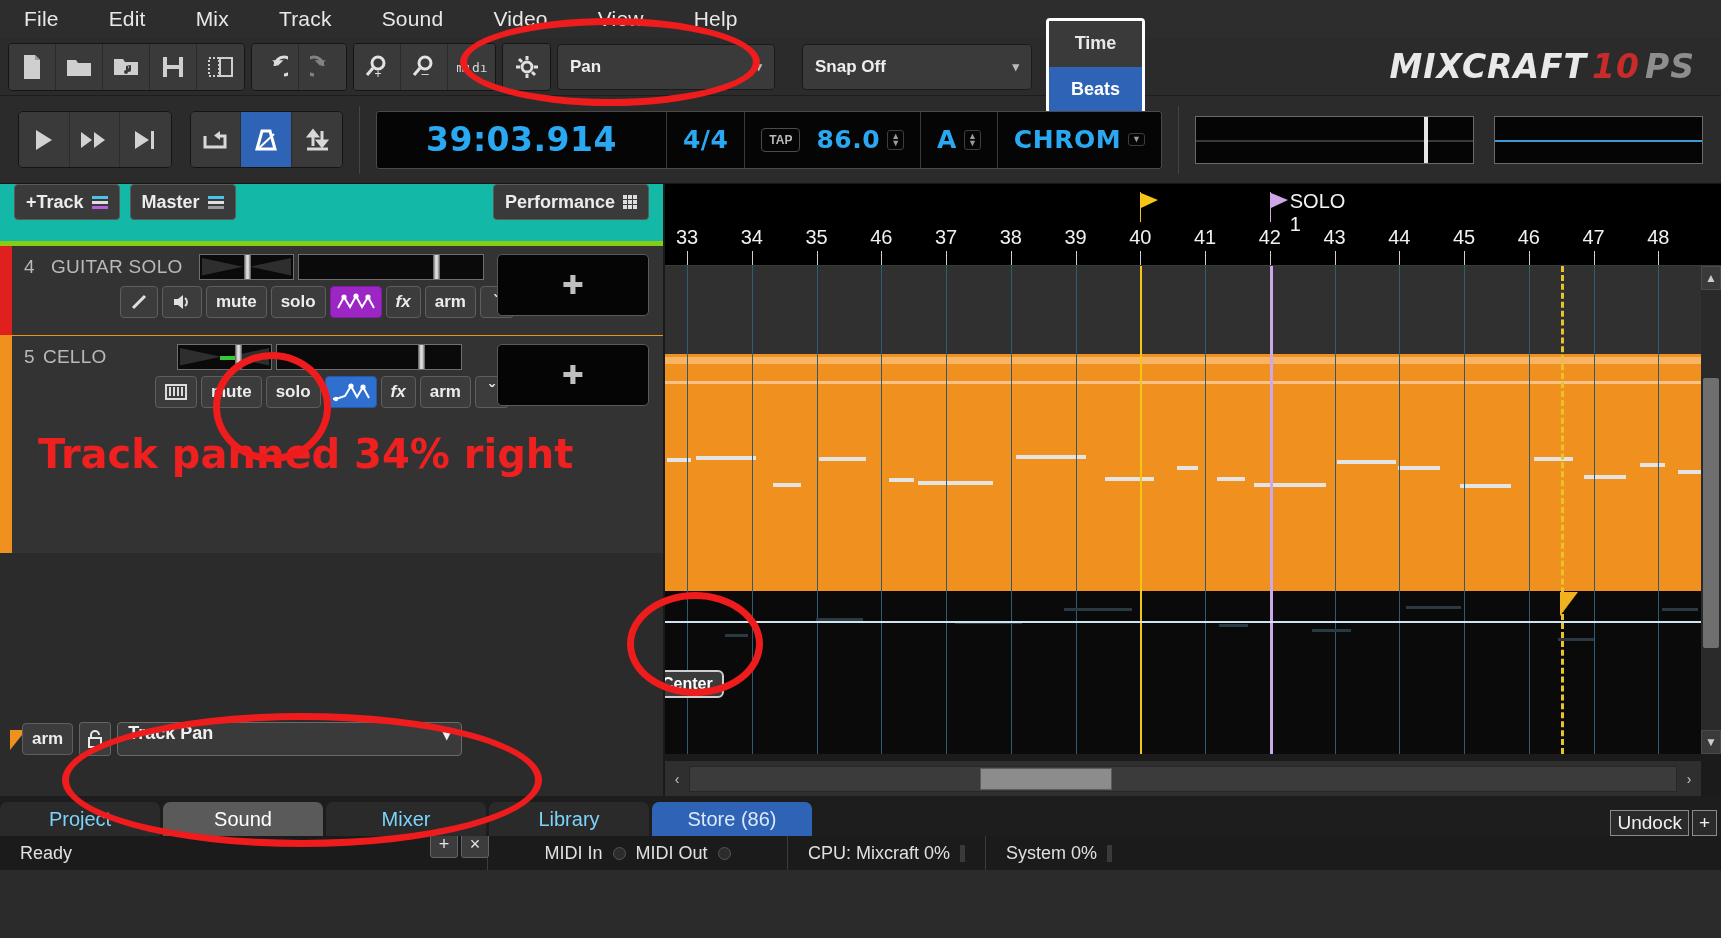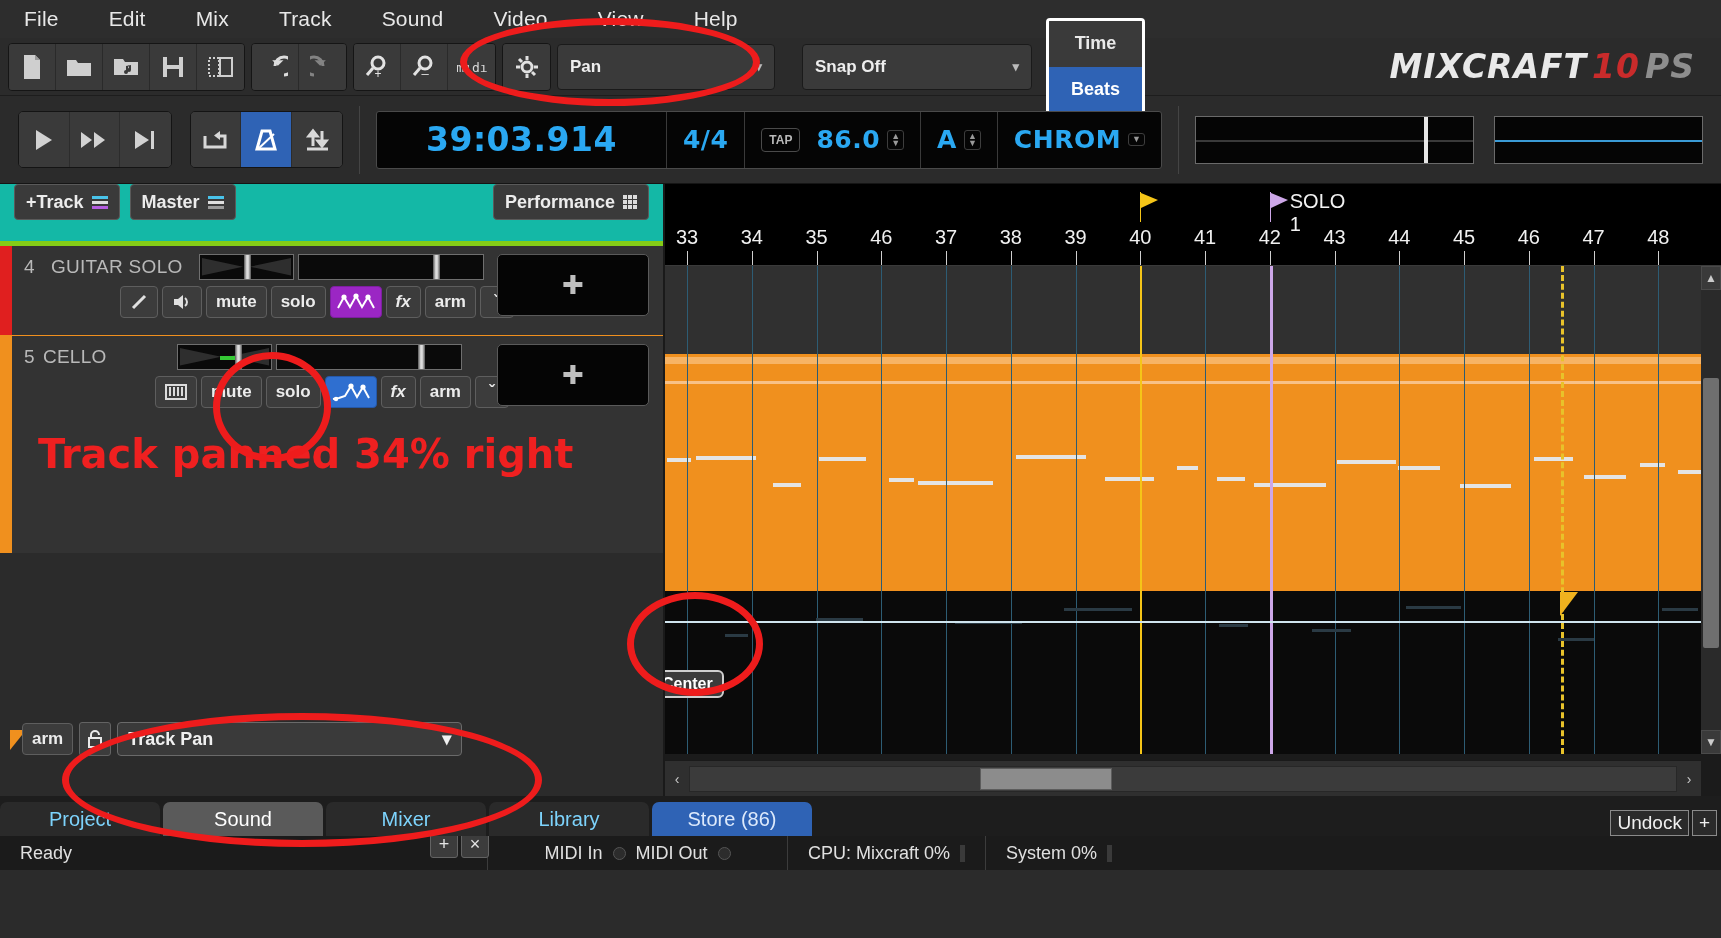--- a/index.html
+++ b/index.html
@@ -140,21 +140,21 @@
   .addrow .ab { width:28px; height:28px; background:#3c3c3c; border:1px solid #636363;
                 border-radius:3px; display:flex;align-items:center;justify-content:center;
                 color:#e5e5e5; font-size:18px; cursor:pointer;}
   .autorow {
     position:absolute; left:0; right:0; bottom:34px; height:46px;
     display:flex; align-items:center; padding-left:22px; gap:6px;
   }
   .lockb { width:32px; height:34px; background:#3c3c3c; border:1px solid #636363; border-radius:3px;
            display:flex; align-items:center; justify-content:center; }
   .autosel { flex:0 0 345px; height:34px; background:#3a3a3a; border:1px solid #6a6a6a; border-radius:4px;
-             display:flex; align-items:center; justify-content:space-between; padding:0 10px;
+             display:flex; justify-content:space-between; padding:0 10px;
              font-size:18px; font-weight:bold; color:#f0f0f0; cursor:pointer;}
   .trianglemark { position:absolute; left:10px; bottom:46px; width:0;height:0;
                   border-left:16px solid #f0901e; border-bottom:20px solid transparent; }
   
   .arrange { flex:1; background:#1b1b1b; position:relative; }
   .ruler { height:82px; background:#000; position:relative; overflow:hidden; border-bottom:1px solid #3a3a3a;}
   .ruler .tick { position:absolute; bottom:0; width:1px; height:14px; background:#cfcfcf; }
   .ruler .bn { position:absolute; bottom:16px; font-size:20px; color:#f0f0f0; transform:translateX(-50%); }
   .marker { position:absolute; top:8px; }
   .lanes { position:absolute; top:82px; left:0; right:20px; bottom:42px; background:#131313; overflow:hidden; }

